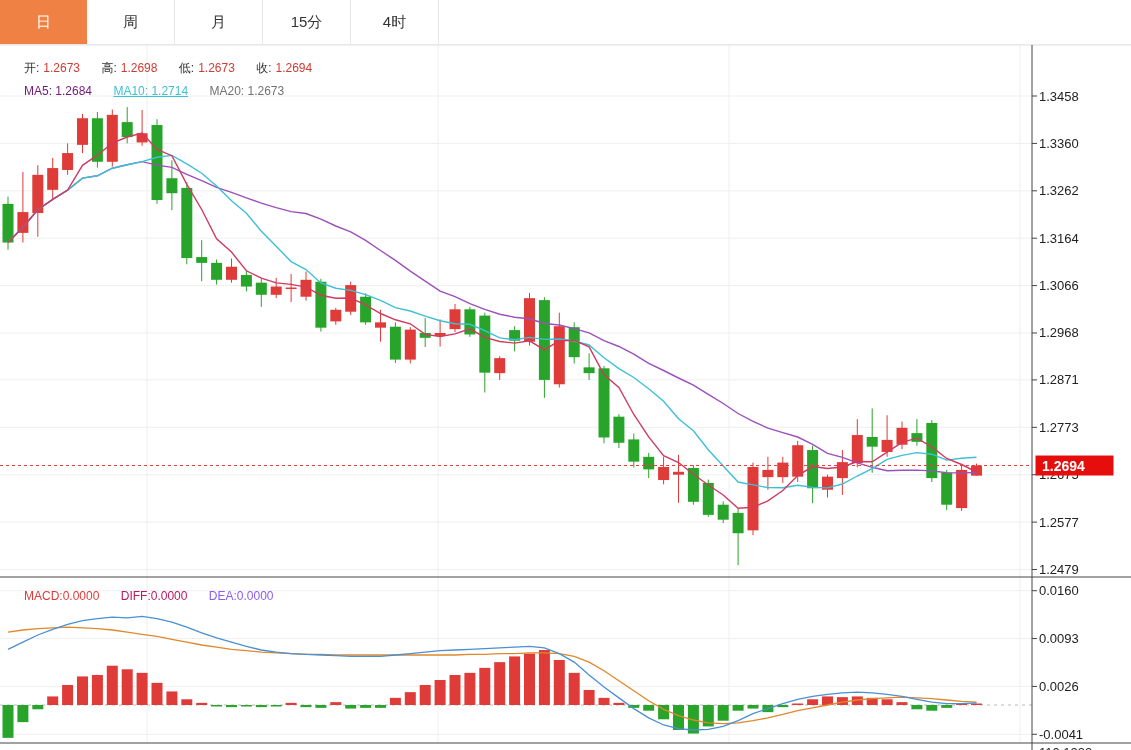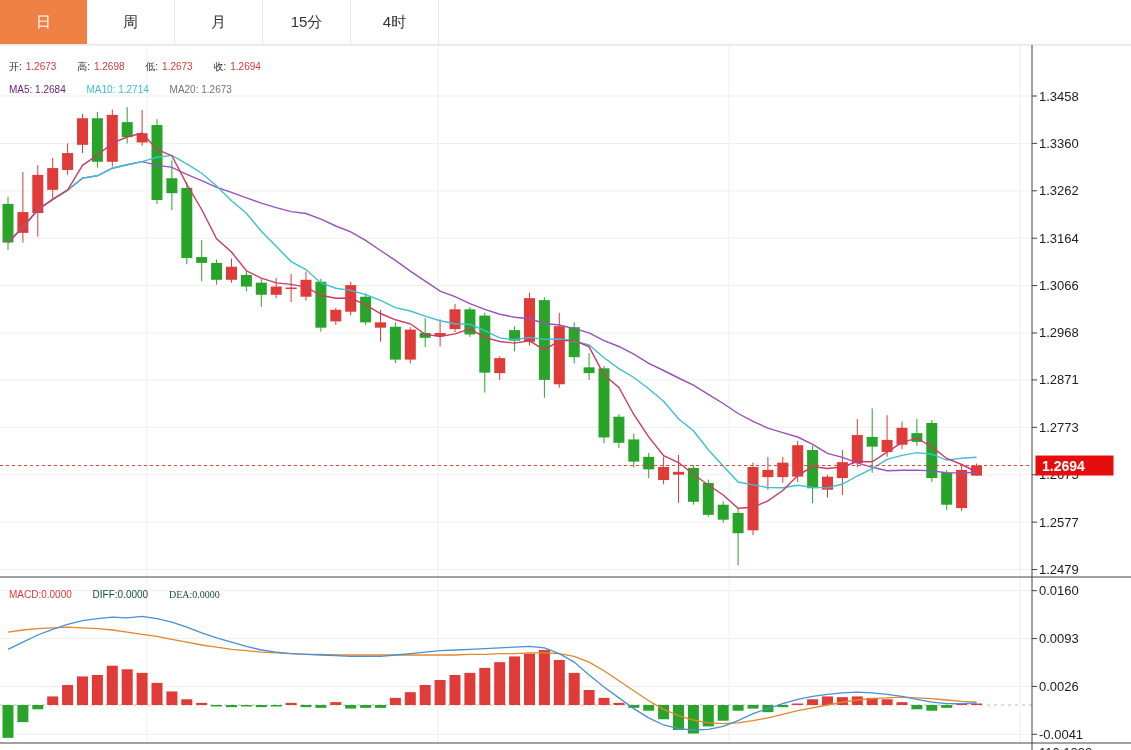--- a/index.html
+++ b/index.html
@@ -14,21 +14,21 @@
   }
   .tab{
     width:87px;height:44px;line-height:44px;text-align:center;flex:none;
     font-size:15px;color:#333;background:#fff;border-right:1px solid #e8e8e8;
     cursor:pointer;user-select:none;
   }
   .tab.active{color:#fff;border-right:none;}
   
   #chart-svg{position:absolute;top:0;left:0;z-index:1;}
   
-  .legend{position:absolute;z-index:3;font-size:10px;white-space:nowrap;letter-spacing:0;}
+  .legend{position:absolute;z-index:3;font-size:12px;white-space:nowrap;letter-spacing:0;margin-left:15px;}
   .legend span{margin-right:4px;}
   .lg-gap{display:inline-block;width:10px;}
   .lbl{color:#333;}
 </style>
 </head>
 <body>
 
 <div class="tabbar" id="tabbar">
     <div class="tab active" style="background: rgb(239, 129, 68);">日</div>
     <div class="tab">周</div>
@@ -333,21 +333,21 @@
 
 <div class="legend" style="left:9px;top:60px;">
   <span class="lbl">开:</span><span class="val" style="color: rgb(208, 59, 53);">1.2673</span><span class="lg-gap"></span>
   <span class="lbl">高:</span><span class="val" style="color: rgb(208, 59, 53);">1.2698</span><span class="lg-gap"></span>
   <span class="lbl">低:</span><span class="val" style="color: rgb(208, 59, 53);">1.2673</span><span class="lg-gap"></span>
   <span class="lbl">收:</span><span class="val" style="color: rgb(208, 59, 53);">1.2694</span>
 </div>
 
 <div class="legend" style="left:9px;top:84px;">
   <span id="ma5-lg" style="color: #701a75;">MA5: 1.2684</span><span class="lg-gap"></span>
-  <span id="ma10-lg" style="color: rgb(62, 192, 212);">MA10: 1.2714</span><span class="lg-gap"></span>
+  <span id="ma10-lg" style="color: rgb(62, 192, 212); text-decoration: underline;">MA10: 1.2714</span><span class="lg-gap"></span>
   <span id="ma20-lg" style="color: #737373;">MA20: 1.2673</span>
 </div>
 
 <div class="legend" style="left:9px;top:589px;">
   <span id="macd-lg" style="color: rgb(223, 59, 56);">MACD:0.0000</span><span class="lg-gap"></span>
-  <span id="diff-lg" style="color: #14532d;">DIFF:0.0000</span><span class="lg-gap"></span>
-  <span id="dea-lg" style="color: #14532d; font-family: Liberation Serif, serif;">DEA:0.0000</span>
+  <span id="diff-lg" style="color: #be185d;">DIFF:0.0000</span><span class="lg-gap"></span>
+  <span id="dea-lg" style="color: #8b5cf6;">DEA:0.0000</span>
 </div>
 
 </body></html>

